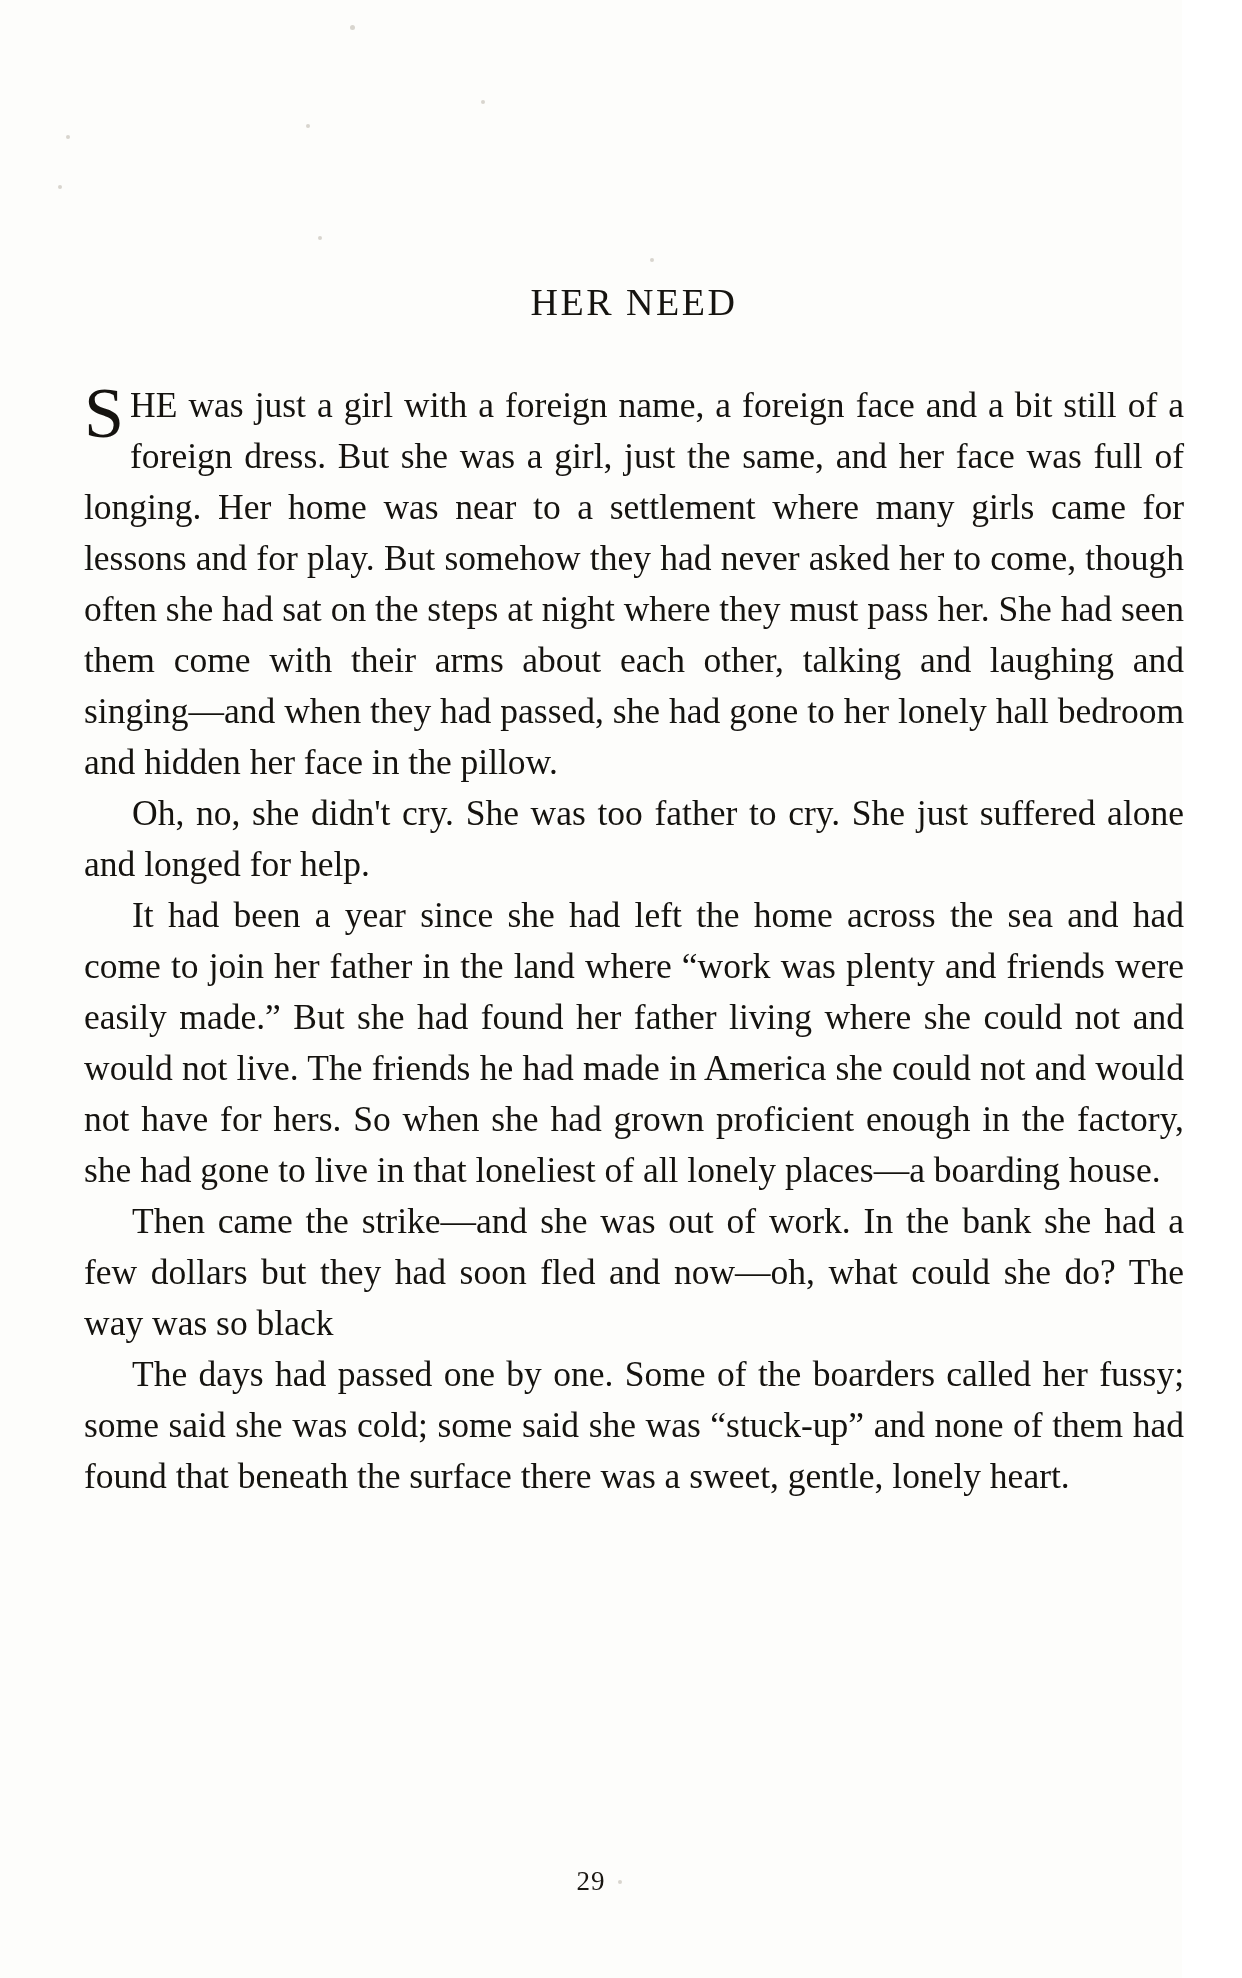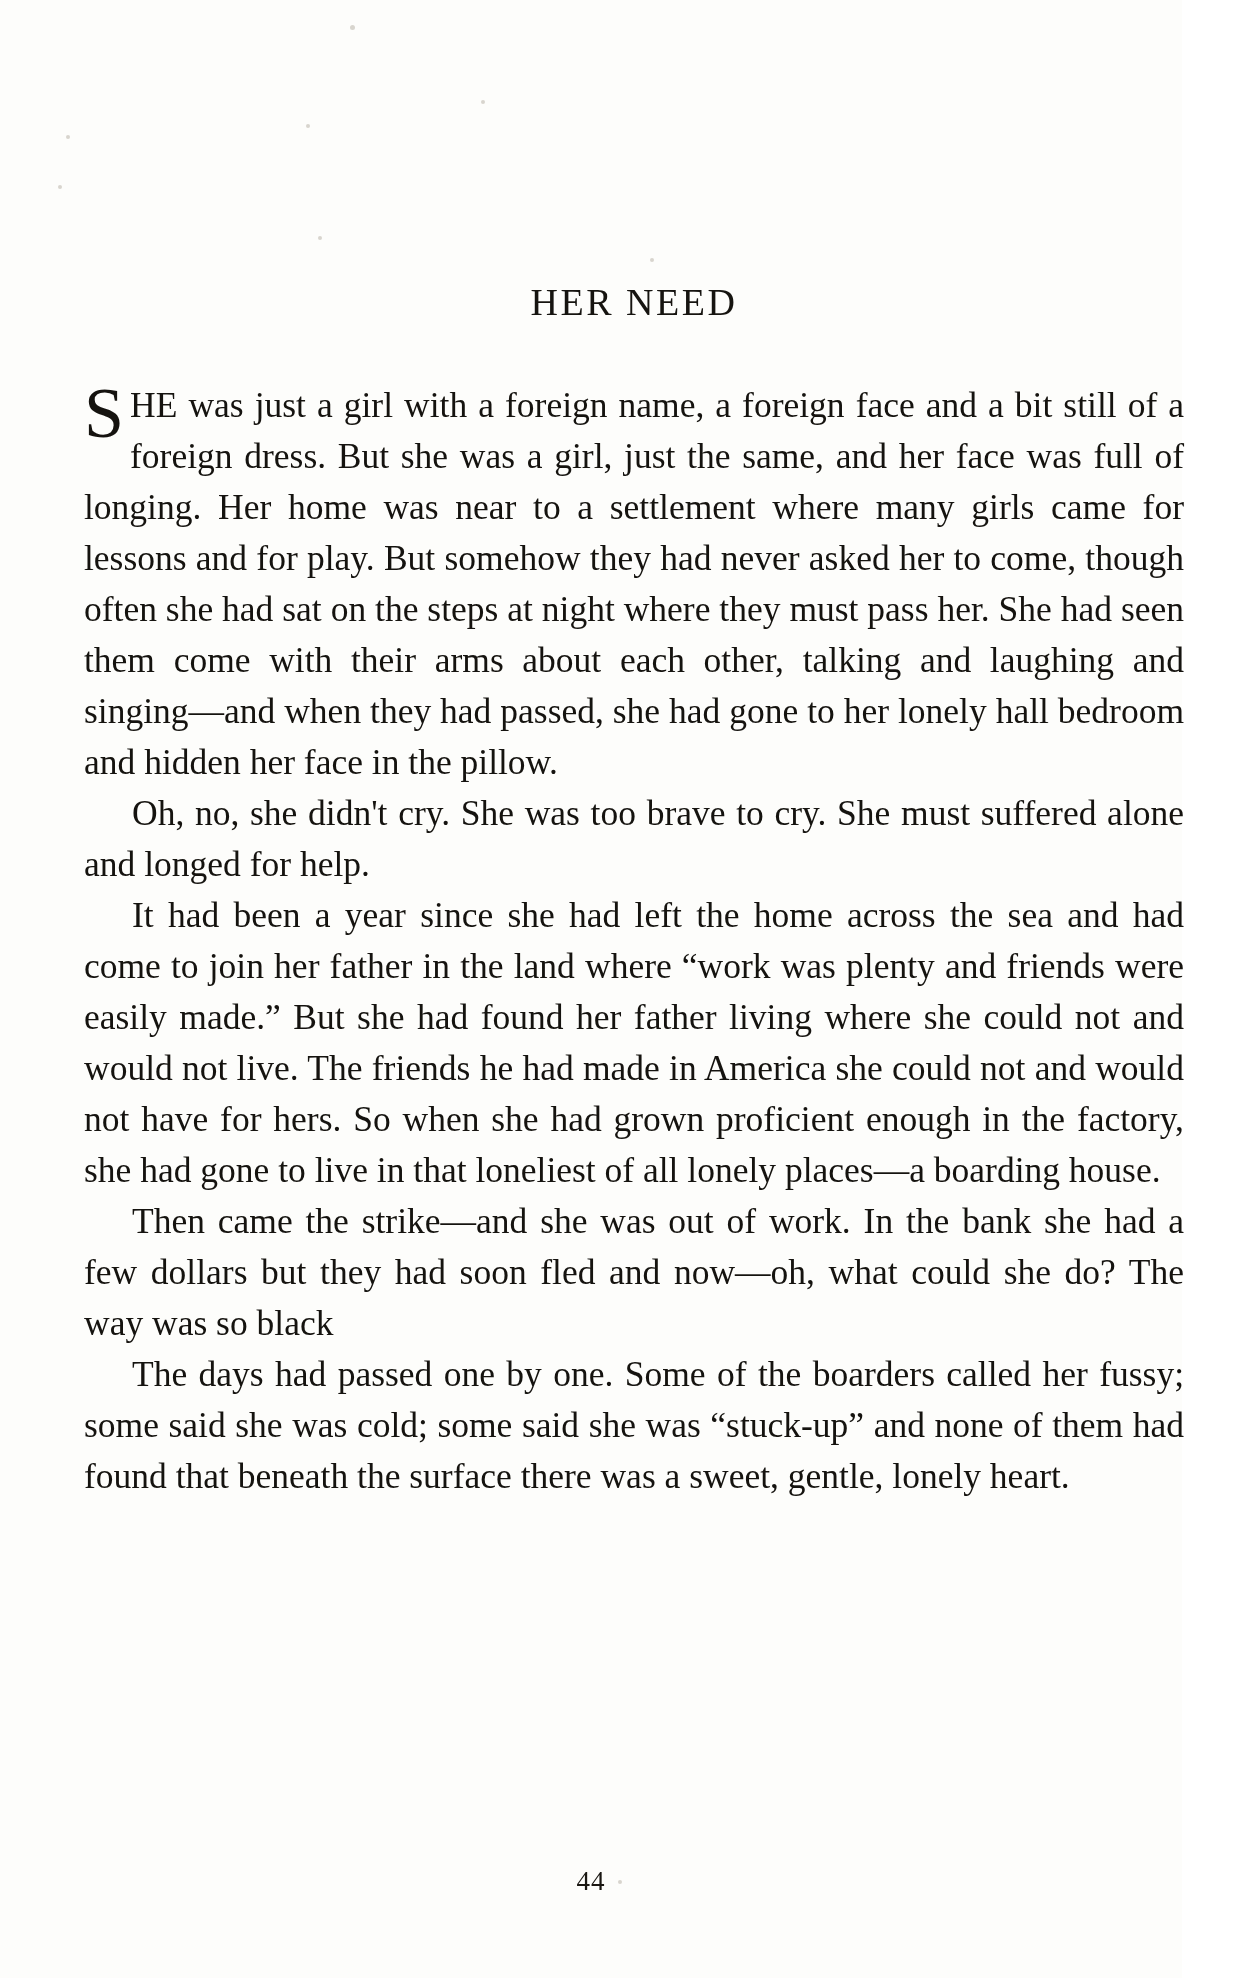--- a/index.html
+++ b/index.html
@@ -91,26 +91,26 @@
   <span class="speck" style="left:618px; top:1880px; width:4px; height:4px;"></span>
 
   <div class="content">
 
     <h1 class="page-heading">HER NEED</h1>
 
     <div class="body-text">
 
       <p class="first"><span class="dropcap">S</span><span>HE was just a girl with a foreign name, a foreign face and a bit still of a foreign dress.  But she was a girl, just the same, and her face was full of longing.  Her home was near to a settlement where many girls came for lessons and for play.  But somehow they had never asked her to come, though often she had sat on the steps at night where they must pass her.  She had seen them come with their arms about each other, talking and laughing and singing—and when they had passed, she had gone to her lonely hall bedroom and hidden her face in the pillow.</span></p>
 
-      <p><span>Oh, no, she didn't cry.  She was too brave to cry.  She must suffered alone and longed for help.</span></p>
+      <p><span>Oh, no, she didn't cry.  She was too father to cry.  She just suffered alone and longed for help.</span></p>
 
       <p><span>It had been a year since she had left the home across the sea and had come to join her father in the land where “work was plenty and friends were easily made.” But she had found her father living where she could not and would not live.  The friends he had made in America she could not and would not have for hers.  So when she had grown proficient enough in the factory, she had gone to live in that loneliest of all lonely places—a boarding house.</span></p>
 
       <p><span>Then came the strike—and she was out of work.  In the bank she had a few dollars but they had soon fled and now—oh, what could she do?  The way was so black</span></p>
 
       <p><span>The days had passed one by one.  Some of the boarders called her fussy; some said she was cold; some said she was “stuck-up” and none of them had found that beneath the surface there was a sweet, gentle, lonely heart.</span></p>
 
     </div>
   </div>
 
-  <div class="folio">44</div>
+  <div class="folio">29</div>
 
 </div>
 
 </body></html>

